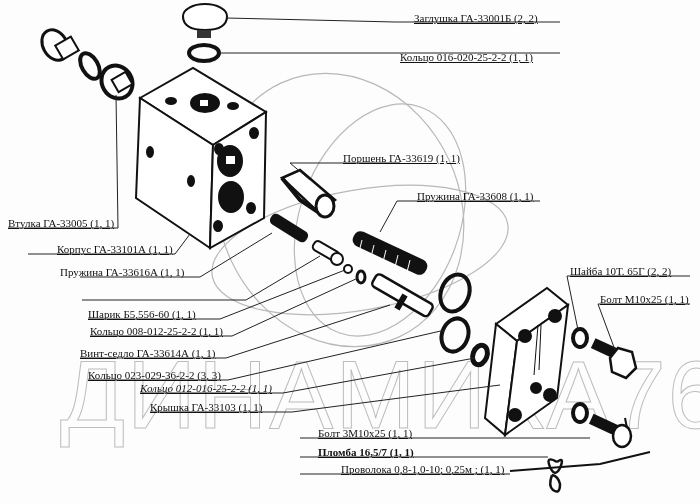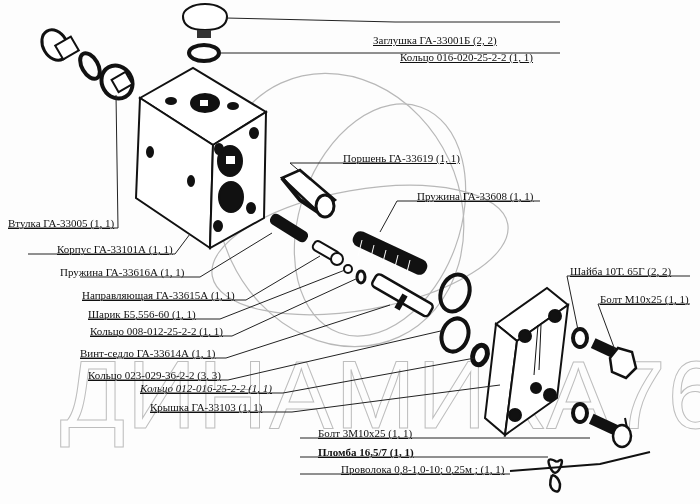--- a/index.html
+++ b/index.html
@@ -164,28 +164,27 @@
       <line x1="567" y1="276" x2="690" y2="276"></line>
         <line x1="567" y1="276" x2="578" y2="330"></line>
       <line x1="598" y1="304" x2="690" y2="304"></line>
         <line x1="598" y1="304" x2="615" y2="350"></line>
       <line x1="300" y1="438" x2="590" y2="438"></line>
       <line x1="300" y1="457" x2="548" y2="457"></line>
       <line x1="300" y1="474" x2="510" y2="474"></line>
     </g>
   </svg>
 
-  <div class="lbl" style="left:373px;top:12px;text-decoration:underline;margin-top:22px;">Заглушка ГА-33001Б (2, 2)</div>
+  <div class="lbl" style="left:414px;top:12px;text-decoration:underline;">Заглушка ГА-33001Б (2, 2)</div>
   <div class="lbl" style="left:400px;top:51px;text-decoration:underline;">Кольцо 016-020-25-2-2 (1, 1)</div>
   <div class="lbl" style="left:343px;top:152px;text-decoration:underline;">Поршень ГА-33619 (1, 1)</div>
   <div class="lbl" style="left:417px;top:190px;text-decoration:underline;text-align:center;">Пружина ГА-33608 (1, 1)</div>
   <div class="lbl" style="left:8px;top:217px;text-decoration:underline;">Втулка ГА-33005 (1, 1)</div>
   <div class="lbl" style="left:57px;top:243px;text-decoration:underline;">Корпус ГА-33101А (1, 1)</div>
   <div class="lbl" style="left:60px;top:266px;">Пружина ГА-33616А (1, 1)</div>
-  <div class="lbl" style="left:82px;top:289px;text-decoration:underline;">Направляющая ГА-33615А (1, 1)</div>
   <div class="lbl" style="left:88px;top:308px;text-decoration:underline;">Шарик Б5,556-60 (1, 1)</div>
   <div class="lbl" style="left:90px;top:325px;text-decoration:underline;">Кольцо 008-012-25-2-2 (1, 1)</div>
   <div class="lbl" style="left:80px;top:347px;text-decoration:underline;">Винт-седло ГА-33614А (1, 1)</div>
   <div class="lbl" style="left:88px;top:369px;text-decoration:underline;">Кольцо 023-029-36-2-2 (3, 3)</div>
   <div class="lbl" style="left:140px;top:382px;text-decoration:underline;font-style:italic;">Кольцо 012-016-25-2-2 (1, 1)</div>
   <div class="lbl" style="left:150px;top:401px;text-decoration:underline;">Крышка ГА-33103 (1, 1)</div>
   <div class="lbl" style="left:570px;top:265px;text-decoration:underline;">Шайба 10Т. 65Г (2, 2)</div>
   <div class="lbl" style="left:600px;top:293px;text-decoration:underline;">Болт М10х25 (1, 1)</div>
   <div class="lbl" style="left:318px;top:427px;text-decoration:underline;">Болт 3М10х25 (1, 1)</div>
   <div class="lbl" style="left:318px;top:446px;text-decoration:underline;font-weight:bold;">Пломба 16,5/7 (1, 1)</div>

